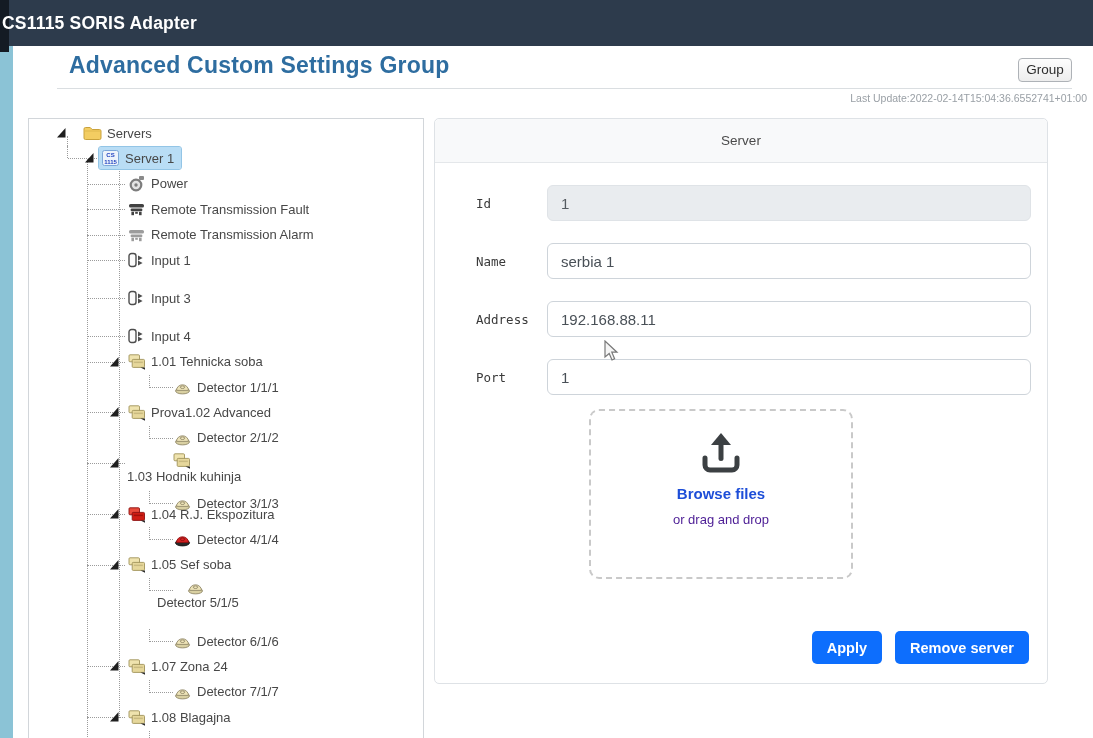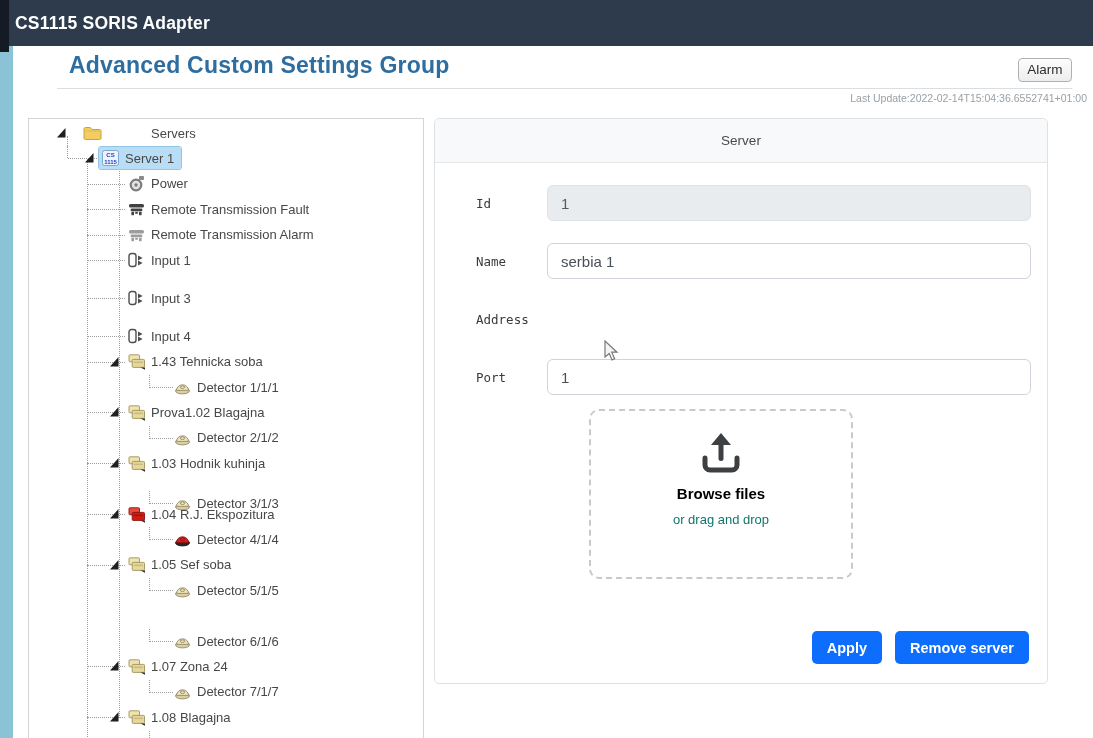--- a/index.html
+++ b/index.html
@@ -5,21 +5,21 @@
   * { box-sizing: border-box; margin: 0; padding: 0; }
   html,body { width:1093px; height:738px; }
   body {
     position: relative; overflow: hidden; background:#fff;
     font-family: "Liberation Sans", "DejaVu Sans", sans-serif;
     -webkit-font-smoothing: antialiased;
   }
   
   .topbar { position:absolute; left:0; top:0; width:1093px; height:46px; background:#2d3b4c; z-index:5; }
   .topbar-edge { position:absolute; left:0; top:0; width:9px; height:52px; background:#141b24; z-index:6; }
-  .app-title { position:absolute; left:15px; top:0; height:30px; line-height:46px; color:#ffffff; font-size:17.5px; font-weight:bold; z-index:7; letter-spacing:.2px; }
+  .app-title { position:absolute; left:2px; top:0; height:30px; line-height:46px; color:#ffffff; font-size:17.5px; font-weight:bold; z-index:7; letter-spacing:.2px; }
   
   .leftbar { position:absolute; left:0; top:46px; width:13px; height:692px; background:#8bc3d6; }
   
   .page-title { position:absolute; left:57px; top:52px; font-size:23px; font-weight:bold; color:#2e6da0; letter-spacing:.2px;margin-left:12px; }
   .title-rule { position:absolute; left:57px; top:88px; width:1015px; border-top:1px solid #dadee1; }
   .save-btn { position:absolute; left:1018px; top:58px; width:54px; height:24px; background:linear-gradient(#fdfdfd,#ededed); border:1px solid #aeb2b7; border-radius:4px; font-size:13.5px; color:#2e2e2e; text-align:center; line-height:22px; cursor:default; }
   .last-update { position:absolute; top:92px; right:6px; font-size:10.5px; color:#9aa0a6; }
   
   .tree-panel { position:absolute; left:28px; top:118px; width:396px; height:640px; background:#fff; border:1px solid #d2d6da; }
   .trow { position:absolute; left:0; height:25px; width:100%; font-size:13px; color:#474747; }
@@ -32,49 +32,49 @@
   
   .form-panel { position:absolute; left:434px; top:118px; width:614px; height:566px; background:#fff; border:1px solid #dee2e6; border-radius:5px; }
   .form-header { height:44px; background:#f8f9fa; border-bottom:1px solid #e4e7ea; border-radius:5px 5px 0 0; text-align:center; line-height:44px; font-size:13.5px; color:#4a4a4a; }
   .frow { display:flex; align-items:center; padding-left:41px; margin-top:22px; height:36px; }
   .frow:first-of-type { margin-top:23px; }
   .flabel { width:71px; font-family:"DejaVu Sans Mono", monospace; font-size:12.5px; color:#3a3a3a; }
   .finput { width:484px; height:36px; border:1px solid #ced4da; border-radius:6px; padding:0 13px; font-size:15px; color:#495057; background:#fff; font-family:"Liberation Sans", sans-serif; outline:none; }
   .finput:disabled { background:#e9ecef; border-color:#dfe3e7; color:#555b61; }
   .dropzone { position:absolute; left:154px; top:290px; width:264px; height:170px; border:2px dashed #c9c9c9; border-radius:10px; text-align:center; }
   .dz-icon { margin-top:20px; }
-  .dz-browse { margin-top:6px; font-size:15px; font-weight:bold; color:#000000; cursor:pointer; }
-  .dz-hint { margin-top:10px; font-size:13px; color:#0f766e; }
+  .dz-browse { margin-top:6px; font-size:15px; font-weight:bold; color:#1d4ed8; cursor:pointer; }
+  .dz-hint { margin-top:10px; font-size:13px; color:#4c1d95; }
   .btn-row { position:absolute; right:18px; top:512px; display:flex; gap:13px; }
   .btn-primary { height:33px; padding:0 15px; background:#0d6efd; color:#fff; border:none; border-radius:5px; font-size:14.5px; font-weight:bold; font-family:"Liberation Sans", sans-serif; cursor:pointer; }
   
   .cursor { position:absolute; left:604px; top:340px; z-index:50; }
 </style>
 </head>
 <body>
 
 <div class="topbar"></div>
 <div class="topbar-edge"></div>
 <div class="app-title">CS1115 SORIS Adapter</div>
 <div class="leftbar"></div>
 
 <div class="page-title">Advanced Custom Settings Group</div>
-<button class="save-btn">Alarm</button>
+<button class="save-btn">Group</button>
 <div class="title-rule"></div>
 <div class="last-update">Last Update:2022-02-14T15:04:36.6552741+01:00</div>
 
 <div class="tree-panel">
     <div class="tguide" style="left: 58px; top: 40px; height: 598px;"></div>
     <div class="tguide" style="left: 90px; top: 46px; height: 553px;"></div>
     <div class="trow" style="top: 2px;">
       <div class="tguide" style="left: 38px; top: 15px; height: 10px;"></div>
       <span class="texp" style="left: 28px;"><svg width="9" height="10" viewBox="0 0 9 10">
           <polygon points="8.5,0 8.5,9.5 0,9.5" fill="#1f1f1f"></polygon>
         </svg></span>
-      <span class="twrap" style="left: 52px; gap: 44px;">
+      <span class="twrap" style="left: 52px;">
         <span class="ticon">
           <svg width="19" height="16" viewBox="0 0 19 16">
             <path d="M1 4 a1.5 1.5 0 0 1 1.5-1.5 h4.7 l2 2 h7.3 A1.5 1.5 0 0 1 18 6 v7 a1.5 1.5 0 0 1 -1.5 1.5 h-14 A1.5 1.5 0 0 1 1 13 z" fill="#f3cd62" stroke="#c9a23c"></path>
             <path d="M1 6 h17" stroke="#e0b94e" stroke-width="1"></path>
           </svg>
         </span>
         <span>Servers</span>
       </span>
     </div>
     <div class="trow" style="top: 27.4px;">
@@ -189,21 +189,21 @@
         <span class="ticon">
           <svg width="18" height="17" viewBox="0 0 18 17">
             <g stroke="#9f9259" stroke-width="0.9">
               <rect x="1" y="1.8" width="10.5" height="7" rx="1" fill="#efe3ae"></rect>
               <rect x="4.2" y="6.4" width="12.3" height="8" rx="1" fill="#e6d79b"></rect>
             </g>
             <rect x="5.8" y="8.6" width="9" height="1.5" fill="#c9ba80"></rect>
             <polygon points="12.5,14.4 17,14.4 17,16.8" fill="#2b2b2b"></polygon>
           </svg>
         </span>
-        <span>1.43 Tehnicka soba</span>
+        <span>1.01 Tehnicka soba</span>
       </span>
     </div>
     <div class="trow" style="top: 256px;">
       <div class="tguide" style="left: 120px; top: 0px; height: 13px;"></div>
       <div class="tstub" style="left: 121px; width: 23px;"></div>
       <span class="twrap" style="left: 142px;">
         <span class="ticon">
           <svg width="17" height="16" viewBox="0 0 17 16">
             <ellipse cx="8.5" cy="11.8" rx="7" ry="3.1" fill="#d9d0a2" stroke="#92896a" stroke-width="0.9"></ellipse>
             <path d="M2.5 11.4 a6 5.6 0 0 1 12 0 z" fill="#eee4b8" stroke="#92896a" stroke-width="0.9"></path>
@@ -222,21 +222,21 @@
         <span class="ticon">
           <svg width="18" height="17" viewBox="0 0 18 17">
             <g stroke="#9f9259" stroke-width="0.9">
               <rect x="1" y="1.8" width="10.5" height="7" rx="1" fill="#efe3ae"></rect>
               <rect x="4.2" y="6.4" width="12.3" height="8" rx="1" fill="#e6d79b"></rect>
             </g>
             <rect x="5.8" y="8.6" width="9" height="1.5" fill="#c9ba80"></rect>
             <polygon points="12.5,14.4 17,14.4 17,16.8" fill="#2b2b2b"></polygon>
           </svg>
         </span>
-        <span>Prova1.02 Blagajna</span>
+        <span>Prova1.02 Advanced</span>
       </span>
     </div>
     <div class="trow" style="top: 306.8px;">
       <div class="tguide" style="left: 120px; top: 0px; height: 13px;"></div>
       <div class="tstub" style="left: 121px; width: 23px;"></div>
       <span class="twrap" style="left: 142px;">
         <span class="ticon">
           <svg width="17" height="16" viewBox="0 0 17 16">
             <ellipse cx="8.5" cy="11.8" rx="7" ry="3.1" fill="#d9d0a2" stroke="#92896a" stroke-width="0.9"></ellipse>
             <path d="M2.5 11.4 a6 5.6 0 0 1 12 0 z" fill="#eee4b8" stroke="#92896a" stroke-width="0.9"></path>
@@ -244,21 +244,21 @@
           </svg>
         </span>
         <span>Detector 2/1/2</span>
       </span>
     </div>
     <div class="trow" style="top: 332.2px;">
       <div class="tstub" style="left: 58px; width: 38px;"></div>
       <span class="texp" style="left: 81px;"><svg width="9" height="10" viewBox="0 0 9 10">
           <polygon points="8.5,0 8.5,9.5 0,9.5" fill="#1f1f1f"></polygon>
         </svg></span>
-      <span class="twrap" style="left: 96px;">
+      <span class="twrap" style="left: 96px; flex-direction: column;">
         <span class="ticon">
           <svg width="18" height="17" viewBox="0 0 18 17">
             <g stroke="#9f9259" stroke-width="0.9">
               <rect x="1" y="1.8" width="10.5" height="7" rx="1" fill="#efe3ae"></rect>
               <rect x="4.2" y="6.4" width="12.3" height="8" rx="1" fill="#e6d79b"></rect>
             </g>
             <rect x="5.8" y="8.6" width="9" height="1.5" fill="#c9ba80"></rect>
             <polygon points="12.5,14.4 17,14.4 17,16.8" fill="#2b2b2b"></polygon>
           </svg>
         </span>
@@ -327,21 +327,21 @@
             <rect x="5.8" y="8.6" width="9" height="1.5" fill="#c9ba80"></rect>
             <polygon points="12.5,14.4 17,14.4 17,16.8" fill="#2b2b2b"></polygon>
           </svg>
         </span>
         <span>1.05 Sef soba</span>
       </span>
     </div>
     <div class="trow" style="top: 459.2px;">
       <div class="tguide" style="left: 120px; top: 0px; height: 13px;"></div>
       <div class="tstub" style="left: 121px; width: 23px;"></div>
-      <span class="twrap" style="left: 142px;">
+      <span class="twrap" style="left: 126px; flex-direction: column;">
         <span class="ticon">
           <svg width="17" height="16" viewBox="0 0 17 16">
             <ellipse cx="8.5" cy="11.8" rx="7" ry="3.1" fill="#d9d0a2" stroke="#92896a" stroke-width="0.9"></ellipse>
             <path d="M2.5 11.4 a6 5.6 0 0 1 12 0 z" fill="#eee4b8" stroke="#92896a" stroke-width="0.9"></path>
             <ellipse cx="8.5" cy="8.2" rx="2.2" ry="1.3" fill="none" stroke="#92896a" stroke-width="0.9"></ellipse>
           </svg>
         </span>
         <span>Detector 5/1/5</span>
       </span>
     </div>
@@ -432,20 +432,21 @@
   <div class="frow">
     <span class="flabel">Id</span>
     <input class="finput" disabled="" value="1" style="">
   </div>
   <div class="frow">
     <span class="flabel">Name</span>
     <input class="finput" value="serbia 1" style="">
   </div>
   <div class="frow">
     <span class="flabel">Address</span>
+    <input class="finput" value="192.168.88.11" style="">
   </div>
   <div class="frow">
     <span class="flabel">Port</span>
     <input class="finput" value="1" style="">
   </div>
 
   <div class="dropzone">
     <div class="dz-icon">
       <svg width="46" height="44" viewBox="0 0 46 44">
         <polygon points="23,2 33,14 13,14" fill="#3c4043"></polygon>

